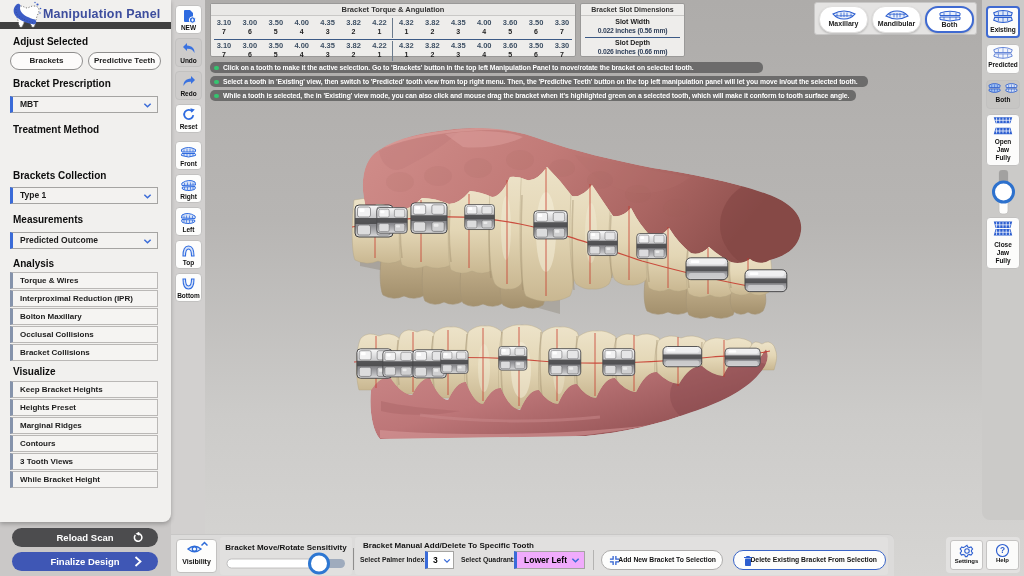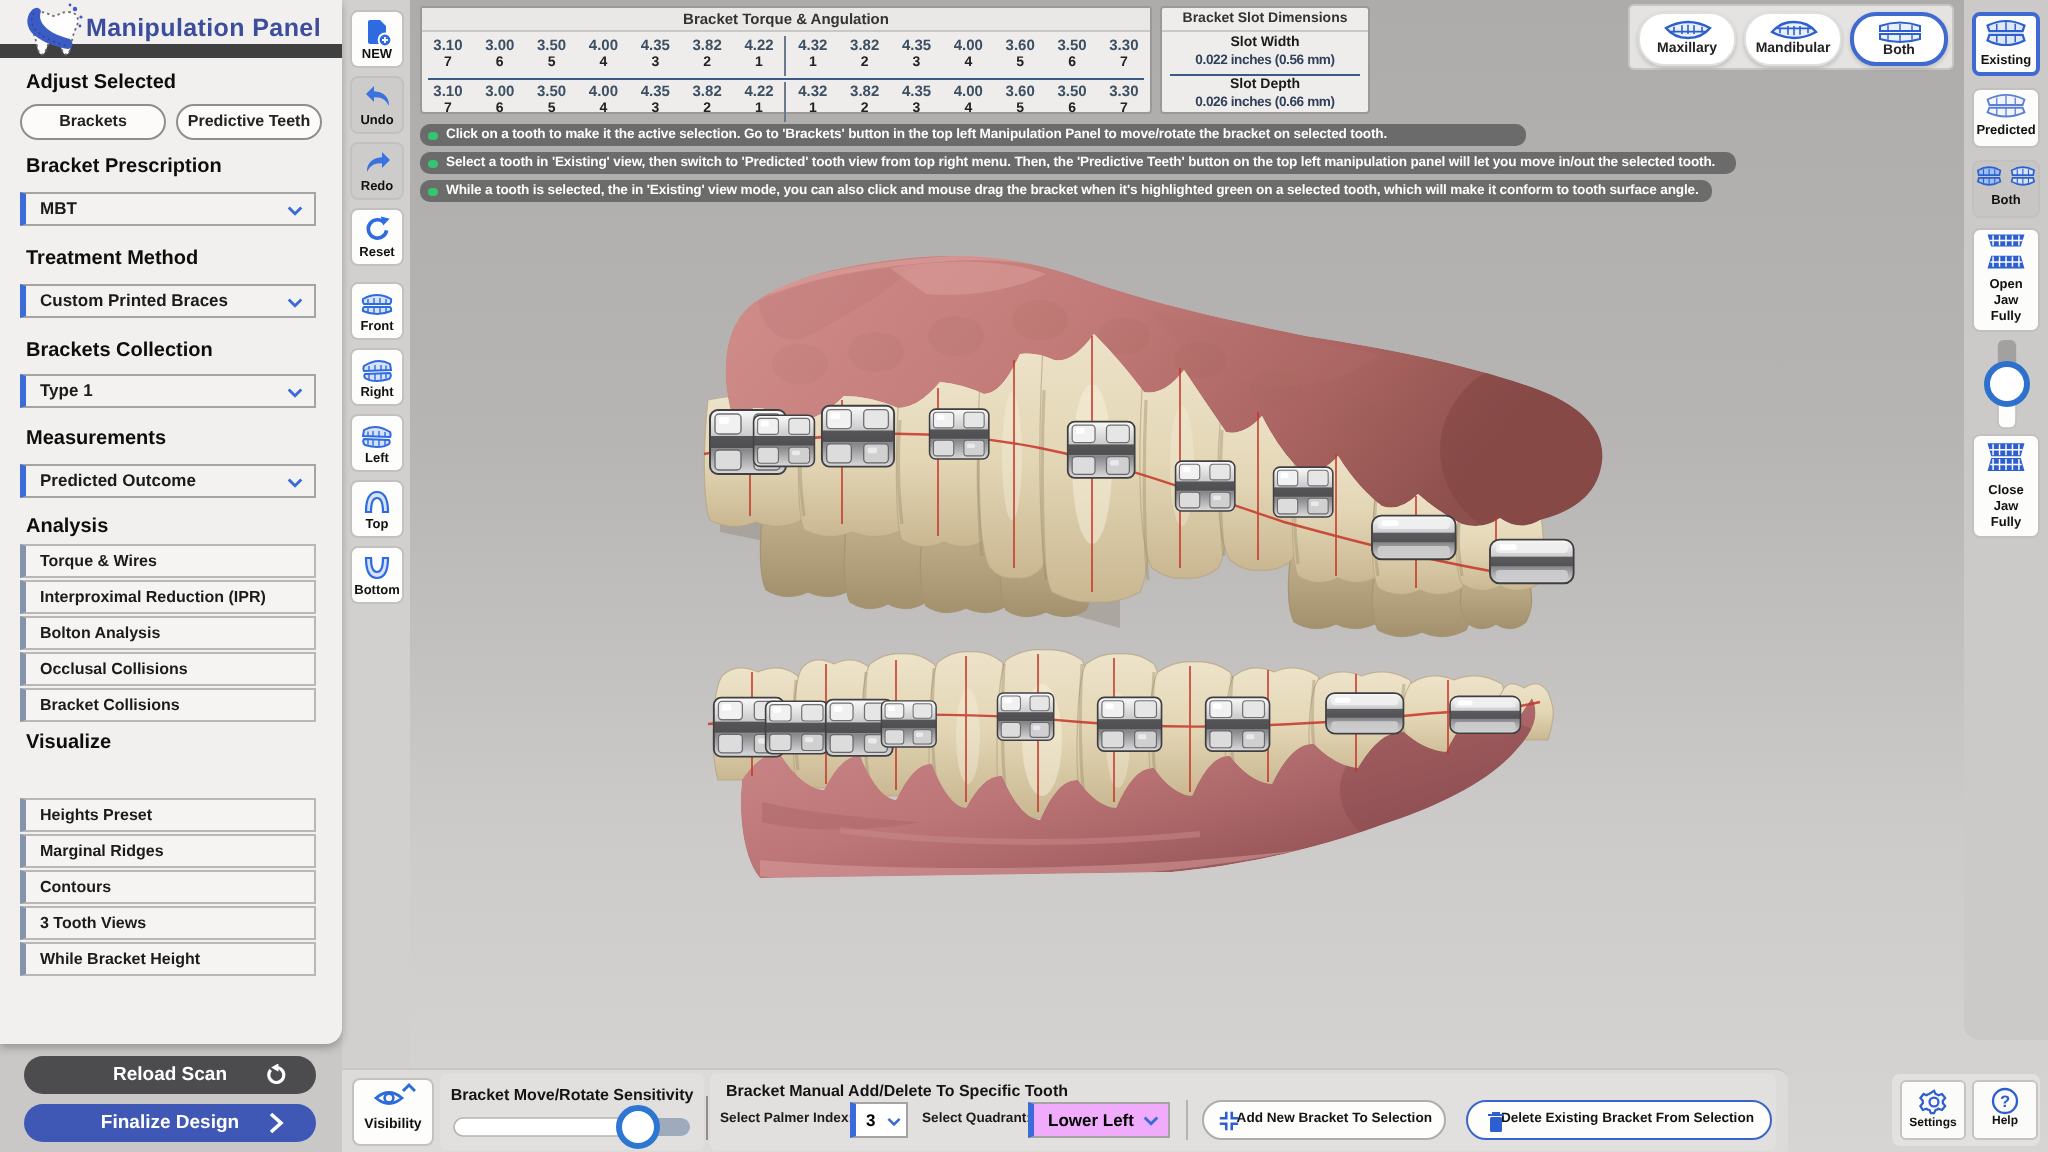--- a/index.html
+++ b/index.html
@@ -86,38 +86,36 @@
   <div id="sbtitle">Manipulation Panel</div>
  </div>
  <div class="shead" style="top:36px">Adjust Selected</div>
  <div class="pill" style="left:10px;top:52px;width:73px">Brackets</div>
  <div class="pill" style="left:88px;top:52px;width:73px">Predictive Teeth</div>
  <div class="shead" style="top:78px">Bracket Prescription</div>
  <div class="dd" style="top:96px">MBT<svg width="9" height="9" viewBox="0 0 10 10">
           <path d="M1.5 3 L5 6.5 L8.5 3" fill="none" stroke="#3a6bd8" stroke-width="1.6"></path>
         </svg></div>
  <div class="shead" style="top:124px">Treatment Method</div>
- <div class="dd" style="top:142px">Custom Printed Braces<svg width="9" height="9" viewBox="0 0 10 10">
-          <path d="M1.5 3 L5 6.5 L8.5 3" fill="none" stroke="#3a6bd8" stroke-width="1.6"></path>
-        </svg></div>
  <div class="shead" style="top:170px">Brackets Collection</div>
  <div class="dd" style="top:187px">Type 1<svg width="9" height="9" viewBox="0 0 10 10">
           <path d="M1.5 3 L5 6.5 L8.5 3" fill="none" stroke="#3a6bd8" stroke-width="1.6"></path>
         </svg></div>
  <div class="shead" style="top:214px">Measurements</div>
  <div class="dd" style="top:232px">Predicted Outcome<svg width="9" height="9" viewBox="0 0 10 10">
           <path d="M1.5 3 L5 6.5 L8.5 3" fill="none" stroke="#3a6bd8" stroke-width="1.6"></path>
         </svg></div>
  <div class="shead" style="top:258px">Analysis</div>
  <div class="li" style="top:290px">Interproximal Reduction (IPR)</div>
  <div class="li" style="top:272px">Torque &amp; Wires</div>
- <div class="li" style="top:308px">Bolton Analysis</div>
+ <div class="li" style="top:308px">Bolton Maxillary</div>
  <div class="li" style="top:326px">Occlusal Collisions</div>
  <div class="li" style="top:344px">Bracket Collisions</div>
  <div class="shead" style="top:366px">Visualize</div>
+ <div class="li" style="top:381px">Keep Bracket Heights</div>
  <div class="li" style="top:399px">Heights Preset</div>
  <div class="li" style="top:417px">Marginal Ridges</div>
  <div class="li" style="top:435px">Contours</div>
  <div class="li" style="top:453px">3 Tooth Views</div>
  <div class="li" style="top:471px">While Bracket Height</div>
 </div>
 <div class="bigpill" style="top:528px;background:#4c4c4e">Reload Scan
  <svg width="11" height="11" viewBox="0 0 12 12" style="position:absolute;right:14px;top:4px">
   <path d="M2.6 3.2 A4.1 4.1 0 1 0 6 1.9" fill="none" stroke="#fff" stroke-width="1.7"></path>
   <path d="M6.8 -0.4 L2.8 1.9 L6.8 4.2 Z" fill="#fff"></path>

